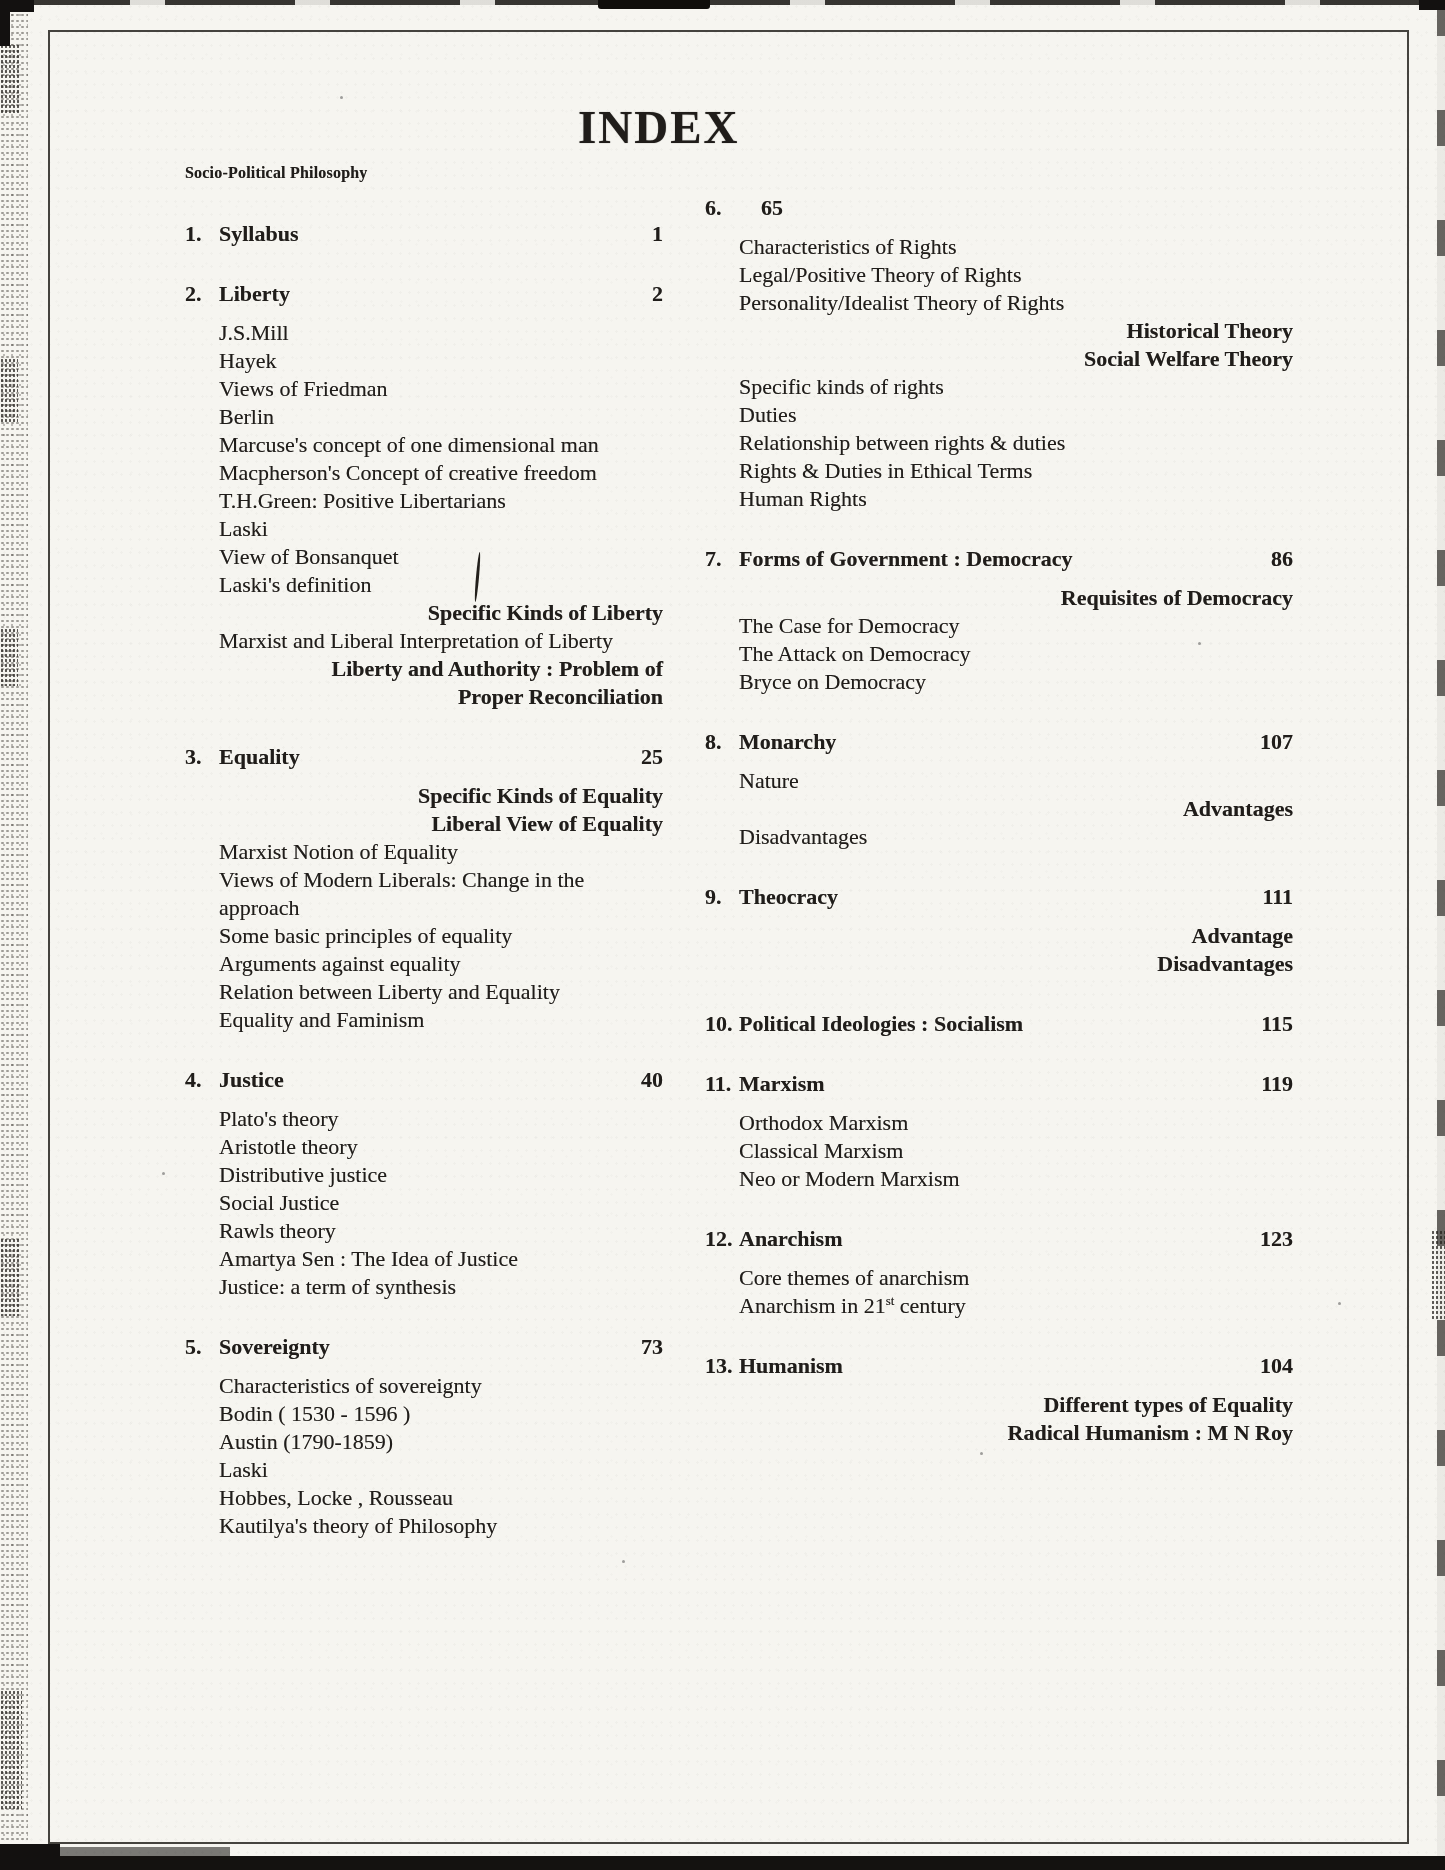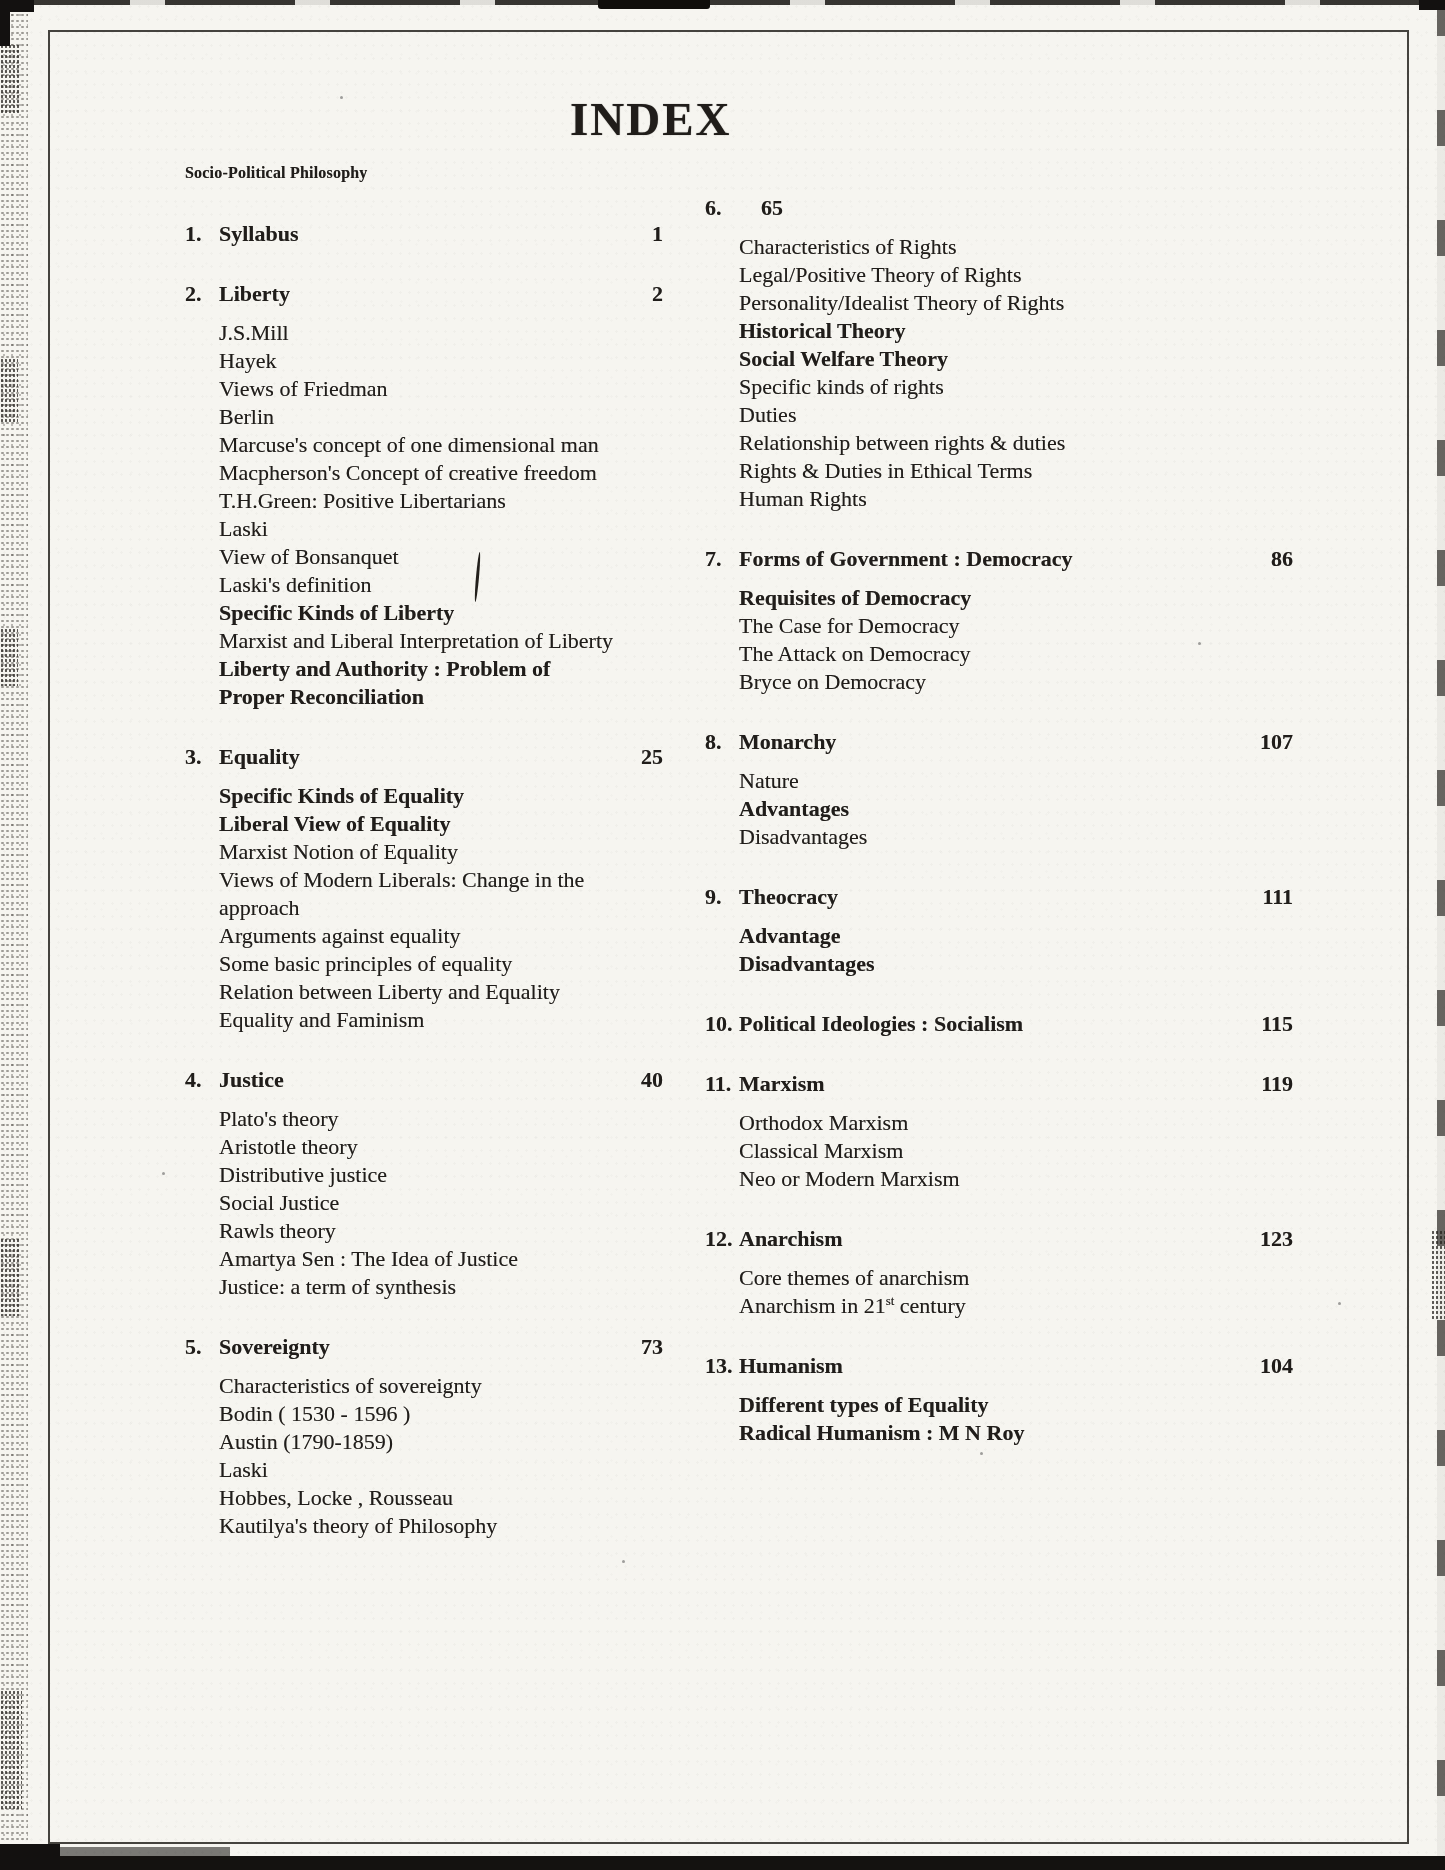--- a/index.html
+++ b/index.html
@@ -47,40 +47,40 @@
   .corner{position:absolute;background:#131110;}
   .c-tl{left:0;top:0;width:34px;height:12px;}
   .c-tl2{left:0;top:0;width:10px;height:46px;}
   .c-bl{left:0;bottom:0;width:60px;height:26px;}
   .c-tr{right:0;top:0;width:26px;height:10px;}
   .speck{position:absolute;width:3px;height:3px;border-radius:50%;background:#333;opacity:.45;}
   .pen-mark{position:absolute;left:476px;top:552px;width:3px;height:50px;background:#23201c;border-radius:60%;transform:rotate(5deg);}
 
   
   .title{
-    position:absolute;left:570px;top:92px;margin:0;
+    position:absolute;left:570px;top:92px;margin:8px;
     font-size:47px;font-weight:bold;letter-spacing:2px;
     text-shadow:0 0 1px rgba(28,25,22,.55);
   }
   .subtitle{
     position:absolute;left:185px;top:164px;
     font-size:16px;font-weight:bold;letter-spacing:.2px;
     text-shadow:0 0 .6px rgba(28,25,22,.5);
   }
   .col{position:absolute;font-size:22px;line-height:28px;text-shadow:0 0 .5px rgba(32,29,26,.45);}
   .col-left{left:185px;top:220px;width:478px;}
   .col-right{left:705px;top:194px;width:588px;}
   .section{margin-bottom:32px;}
   .heading{display:flex;font-weight:bold;margin-bottom:11px;}
   .num{min-width:34px;}
   .stitle{flex:1;padding-right:8px;}
   .pageno{min-width:44px;text-align:right;}
   .items{padding-left:34px;}
   .item{white-space:pre-wrap;}
-  .item.bold{font-weight:bold;}
+  .item.bold{font-weight:bold;text-align:right;}
   sup{font-size:13px;line-height:0;}
 </style>
 </head>
 <body>
 
 <div class="page">
 
   <div class="edge-top"></div>
   <div class="top-dash"></div>
   <div class="edge-left"></div>
@@ -144,22 +144,22 @@
           <span class="num">3.</span>
           <span class="stitle">Equality</span>
           <span class="pageno">25</span>
         </div>
         <div class="items">
           <div class="item bold">Specific Kinds of Equality</div>
           <div class="item bold">Liberal View of Equality</div>
           <div class="item">Marxist Notion of Equality</div>
           <div class="item">Views of Modern Liberals: Change in the</div>
           <div class="item">approach</div>
+          <div class="item">Some basic principles of equality</div>
           <div class="item">Arguments against equality</div>
-          <div class="item">Some basic principles of equality</div>
           <div class="item">Relation between Liberty and Equality</div>
           <div class="item">Equality and Faminism</div>
         </div>
       </div>
       <div class="section">
         <div class="heading">
           <span class="num">4.</span>
           <span class="stitle">Justice</span>
           <span class="pageno">40</span>
         </div>

